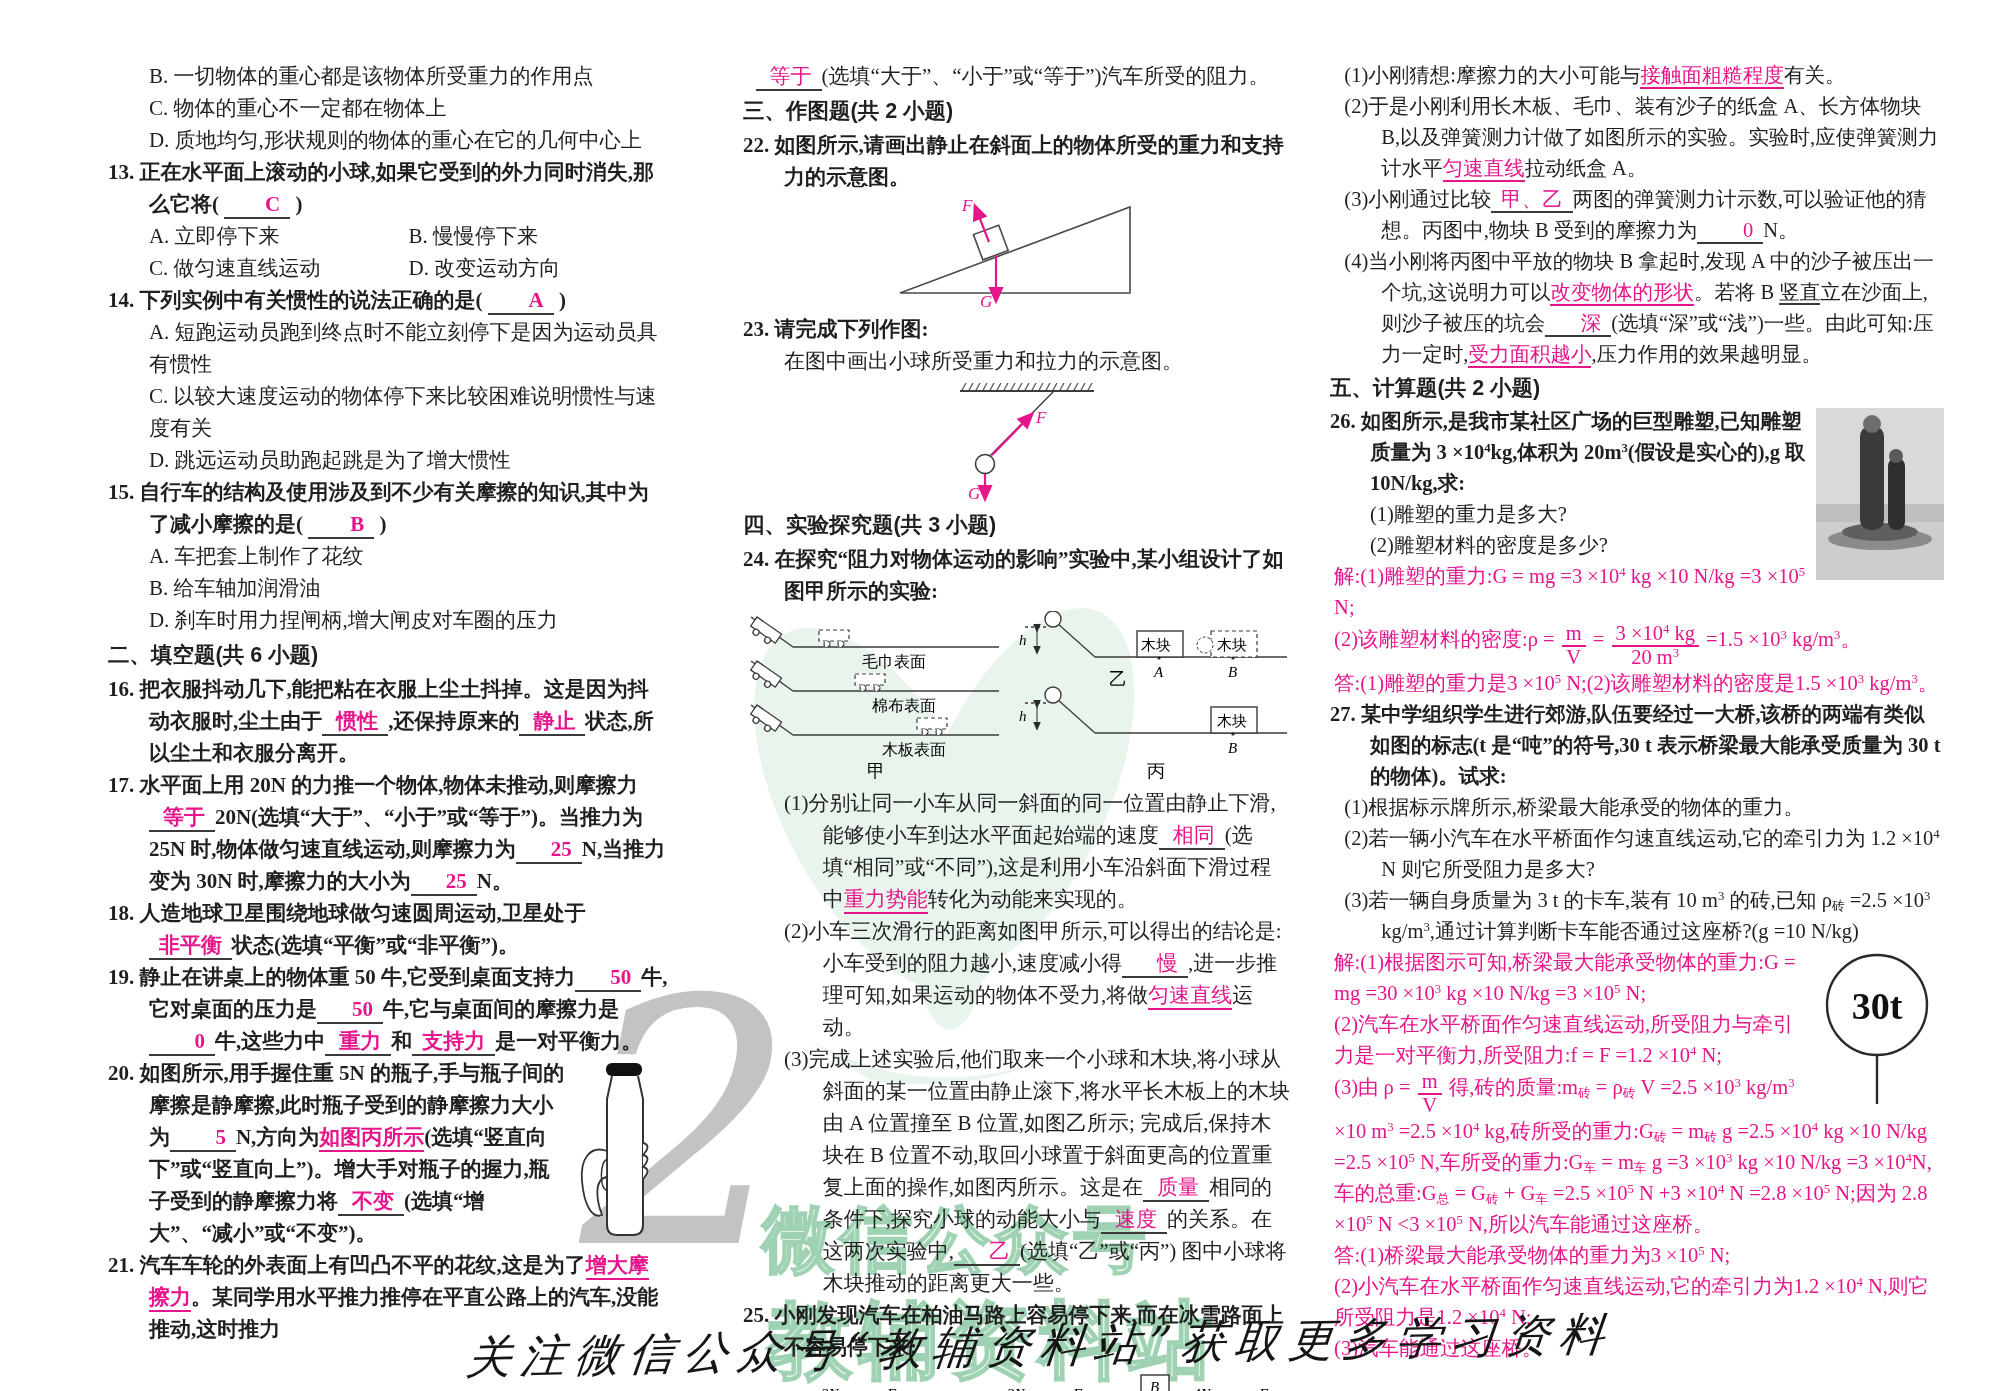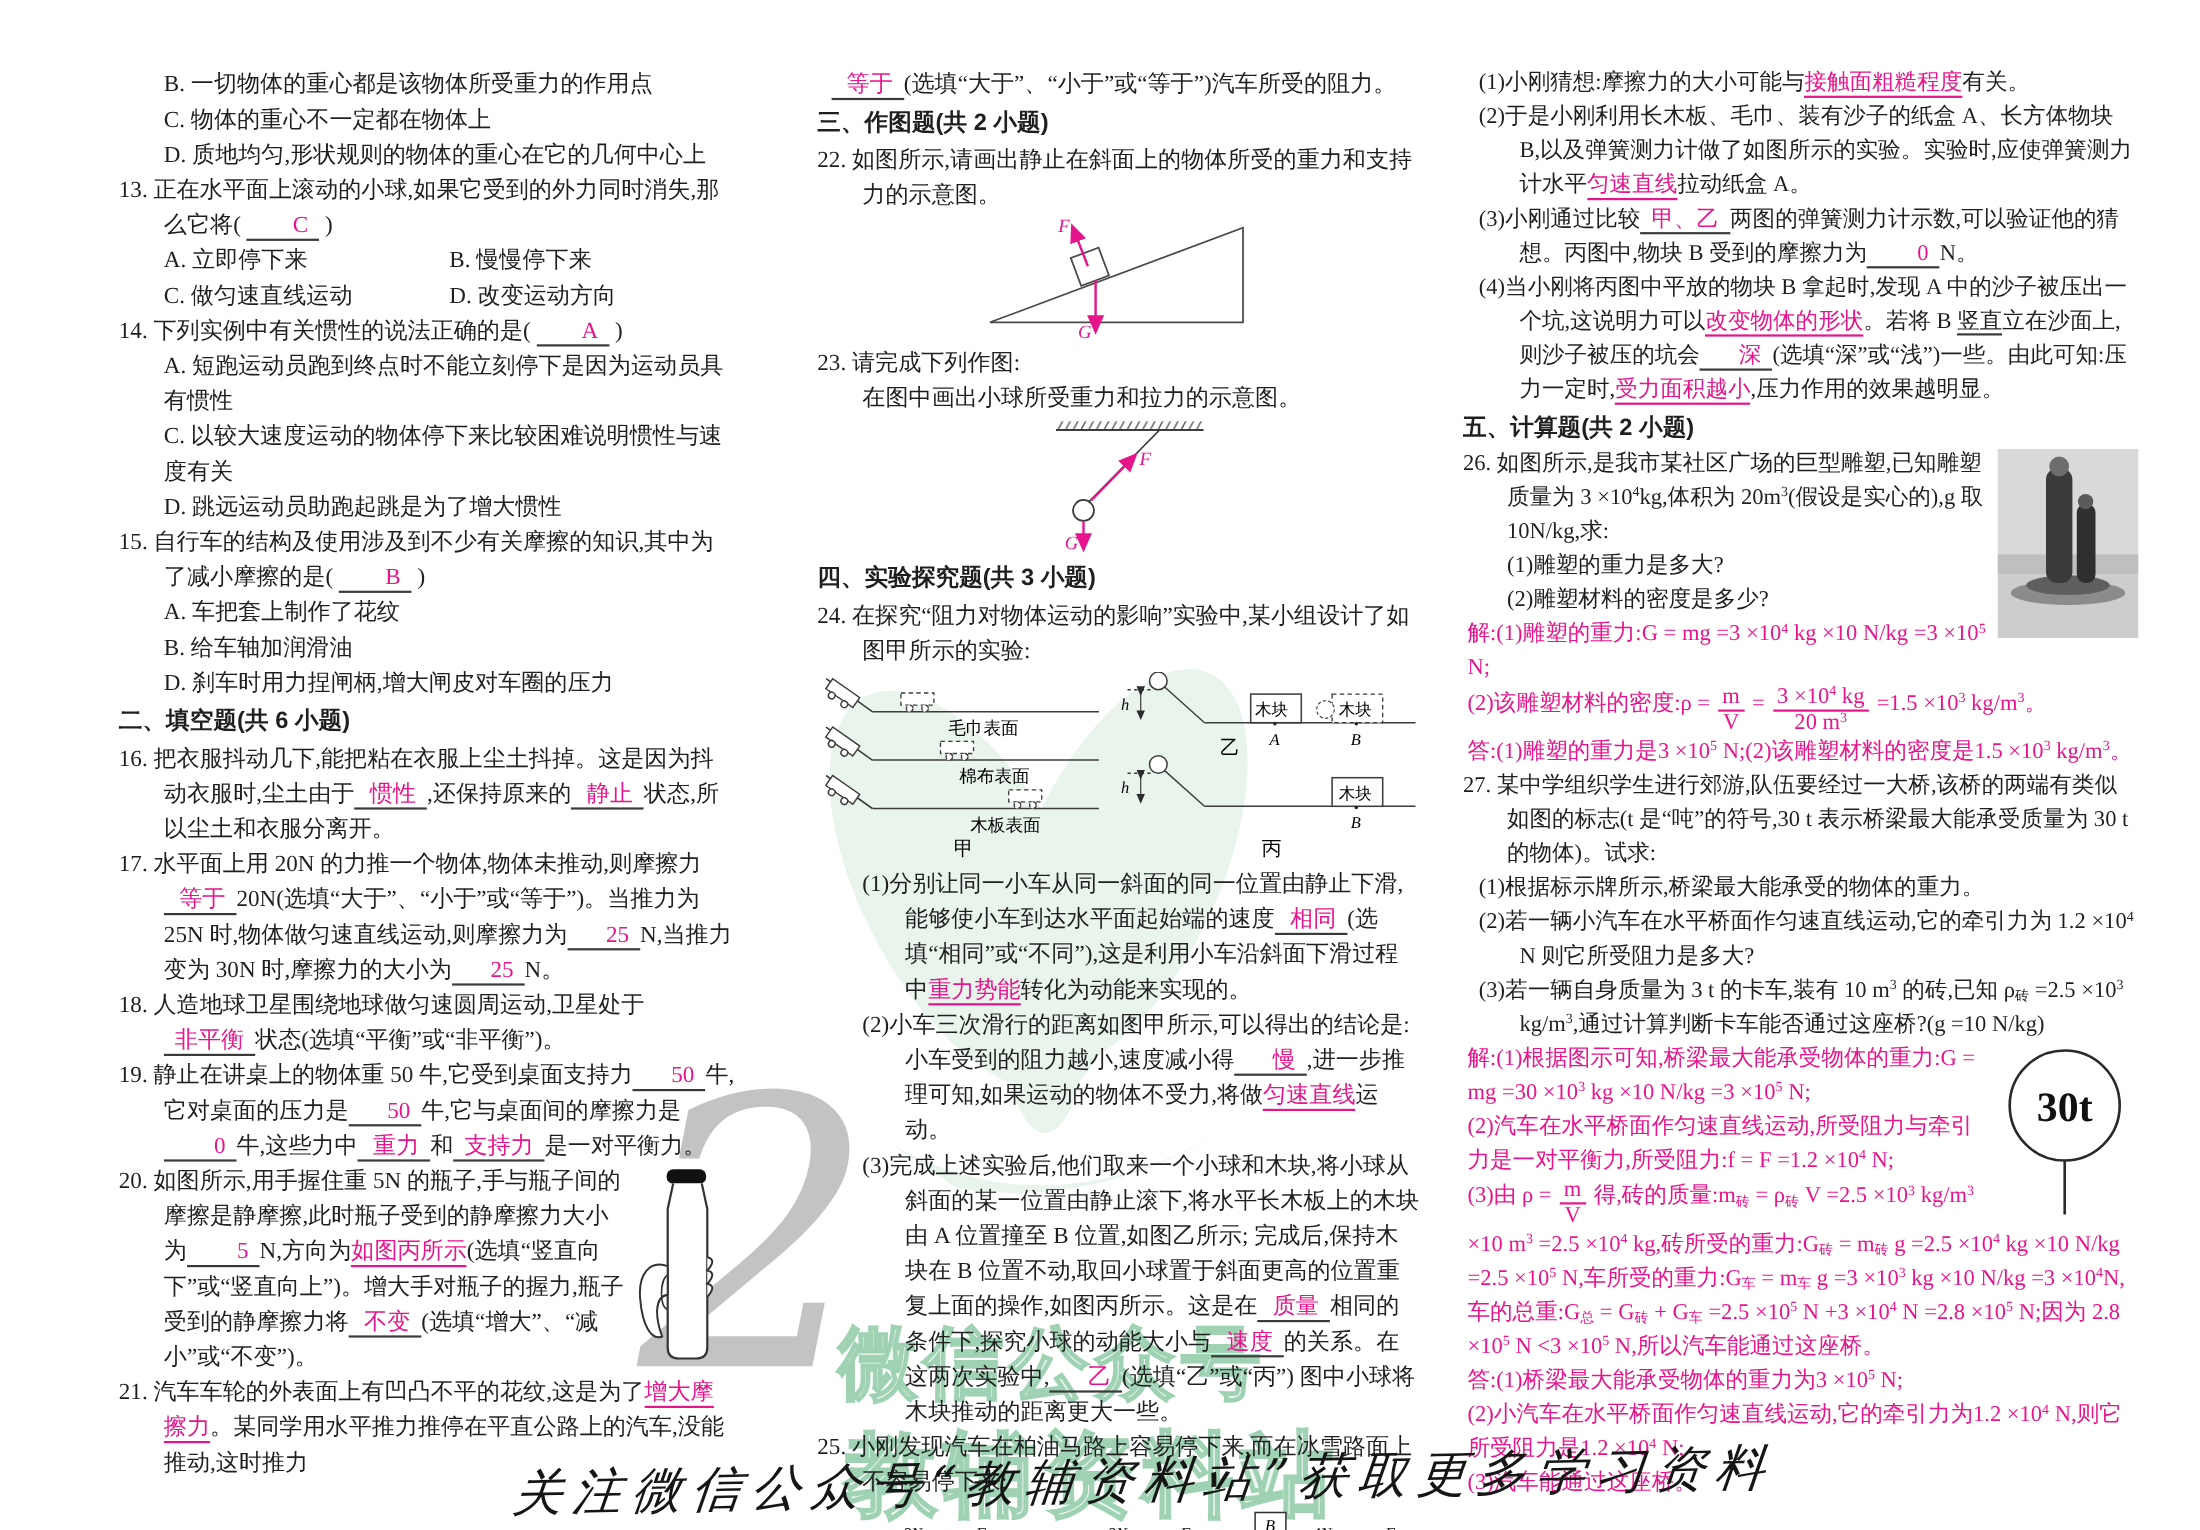--- a/index.html
+++ b/index.html
@@ -7,21 +7,21 @@
   body{
     width:2000px;height:1391px;position:relative;overflow:hidden;background:#ffffff;
     font-family:"Liberation Serif","DejaVu Serif",serif;color:#1f1f1f;
   }
   
   .col{position:absolute;top:60px;font-size:21px;line-height:32px;z-index:5;}
   #col-left{left:108px;width:560px;}
   #col-mid{left:743px;width:548px;}
   #col-right{left:1330px;width:614px;font-size:20.5px;line-height:31px;}
   .para{margin:0;}
-  .q{padding-left:1.95em;text-indent:-1.95em;}
+  .q{padding-left:1.95em;text-indent:-1.95em;font-weight:bold;}
   .opt{padding-left:1.95em;}
   .cont{padding-left:0.6em;}
   .sub{padding-left:3.8em;text-indent:-1.85em;}
   .subr{padding-left:2.5em;text-indent:-1.8em;}
   .sol{padding-left:0.2em;}
   .pink{color:var(--acc);}
   .sec-h{font-family:"Liberation Sans","DejaVu Sans",sans-serif;font-weight:bold;font-size:21.5px;margin:3px 0 2px;}
   .opts{display:flex;padding-left:1.95em;}
   .optcell{width:50%;}
   

